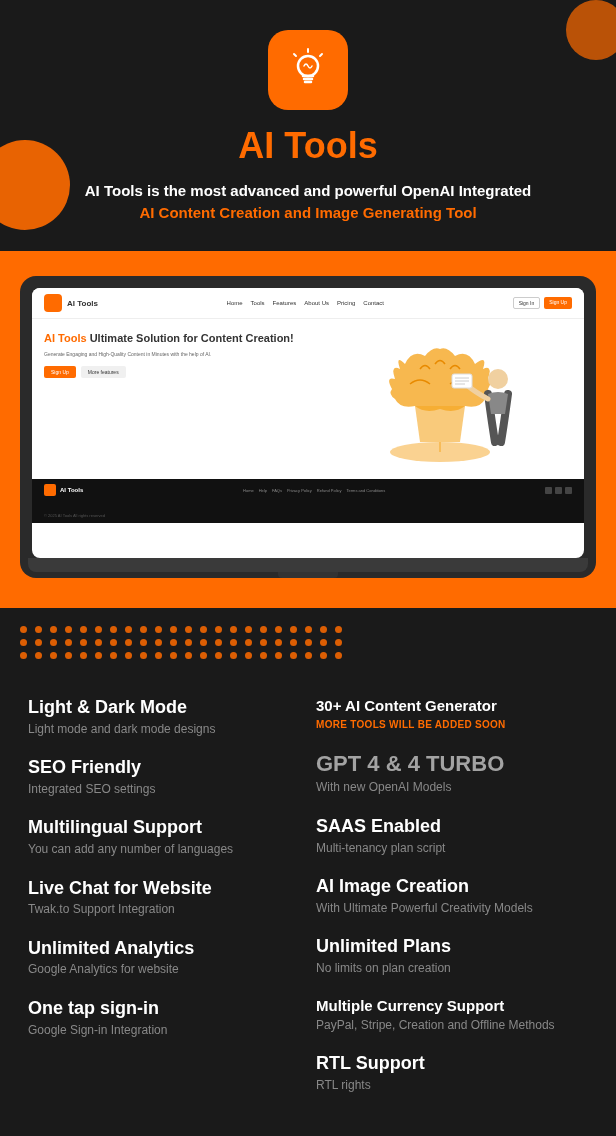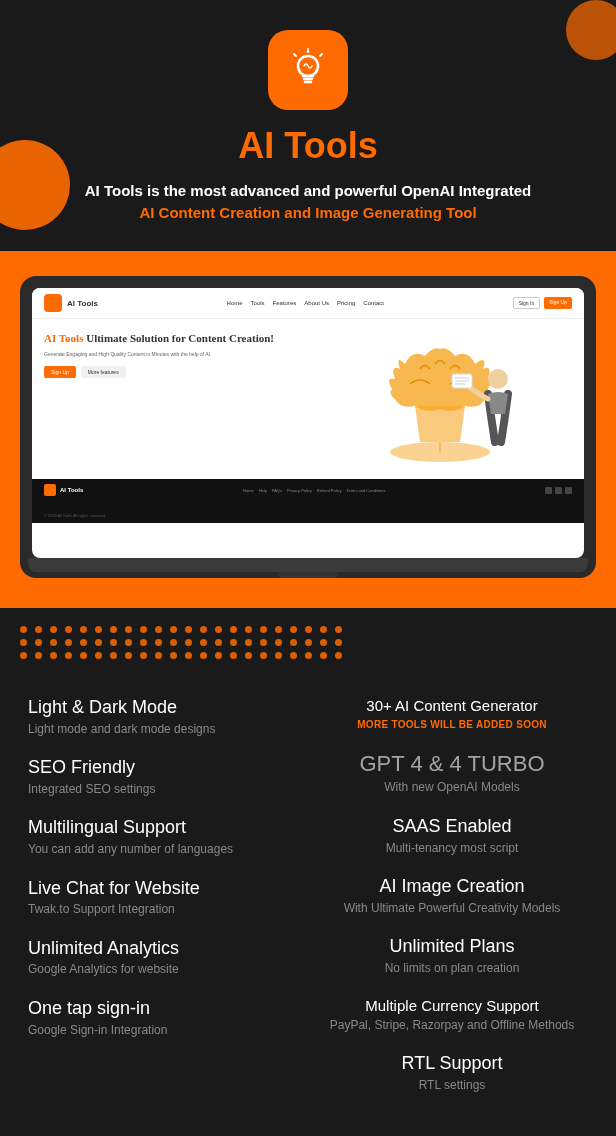--- a/index.html
+++ b/index.html
@@ -169,21 +169,20 @@
       flex: 1;
       z-index: 2;
     }
 
     .screen-hero-title {
       font-size: 11px;
       font-weight: 800;
       color: #333;
       line-height: 1.3;
       margin-bottom: 6px;
-      font-family: Liberation Serif, serif;
     }
 
     .screen-hero-title span {
       color: #ff6b00;
     }
 
     .screen-hero-desc {
       font-size: 5px;
       color: #666;
       margin-bottom: 8px;
@@ -259,21 +258,21 @@
       gap: 0;
     }
 
     .feature-item {
       padding: 10px 8px;
     }
 
     .feature-title {
       color: #ffffff;
       font-size: 18px;
-      font-weight: 400;
+      font-weight: 700;
       line-height: 1.2;
       margin-bottom: 3px;
     }
 
     .feature-title.orange {
       color: #a3a3a3;
       font-size: 22px;
     }
 
     .feature-subtitle {
@@ -285,21 +284,21 @@
 
     .feature-subtitle.orange-sub {
       color: #ff6b00;
       font-size: 10px;
       text-transform: uppercase;
       font-weight: 700;
       letter-spacing: 0.3px;
     }
 
     .feature-item.right {
-      text-align: center;
+      text-align: left;
     }
 
     
     .dots-bottom {
       background: #1a1a1a;
       padding: 18px 20px 10px;
       display: flex;
       flex-direction: column;
       gap: 6px;
     }
@@ -557,41 +556,41 @@
         <div class="feature-subtitle orange-sub">MORE TOOLS WILL BE ADDED SOON</div>
       </div>
 
       <div class="feature-item right">
         <div class="feature-title orange" style="font-size:22px;">GPT 4 &amp; 4 TURBO</div>
         <div class="feature-subtitle">With new OpenAI Models</div>
       </div>
 
       <div class="feature-item right">
         <div class="feature-title">SAAS Enabled</div>
-        <div class="feature-subtitle">Multi-tenancy most script</div>
+        <div class="feature-subtitle">Multi-tenancy plan script</div>
       </div>
 
       <div class="feature-item right">
         <div class="feature-title">AI Image Creation</div>
         <div class="feature-subtitle">With Ultimate Powerful Creativity Models</div>
       </div>
 
       <div class="feature-item right">
         <div class="feature-title">Unlimited Plans</div>
         <div class="feature-subtitle">No limits on plan creation</div>
       </div>
 
       <div class="feature-item right">
         <div class="feature-title" style="font-size:15px;">Multiple Currency Support</div>
-        <div class="feature-subtitle">PayPal, Stripe, Razorpay and Offline Methods</div>
+        <div class="feature-subtitle">PayPal, Stripe, Creation and Offline Methods</div>
       </div>
 
       <div class="feature-item right">
         <div class="feature-title">RTL Support</div>
-        <div class="feature-subtitle">RTL settings</div>
+        <div class="feature-subtitle">RTL rights</div>
       </div>
 
     </div>
 
   </div>
 </div>
 
 <div class="dots-bottom">
   <div class="dots-row">
     <div class="dot"></div>

